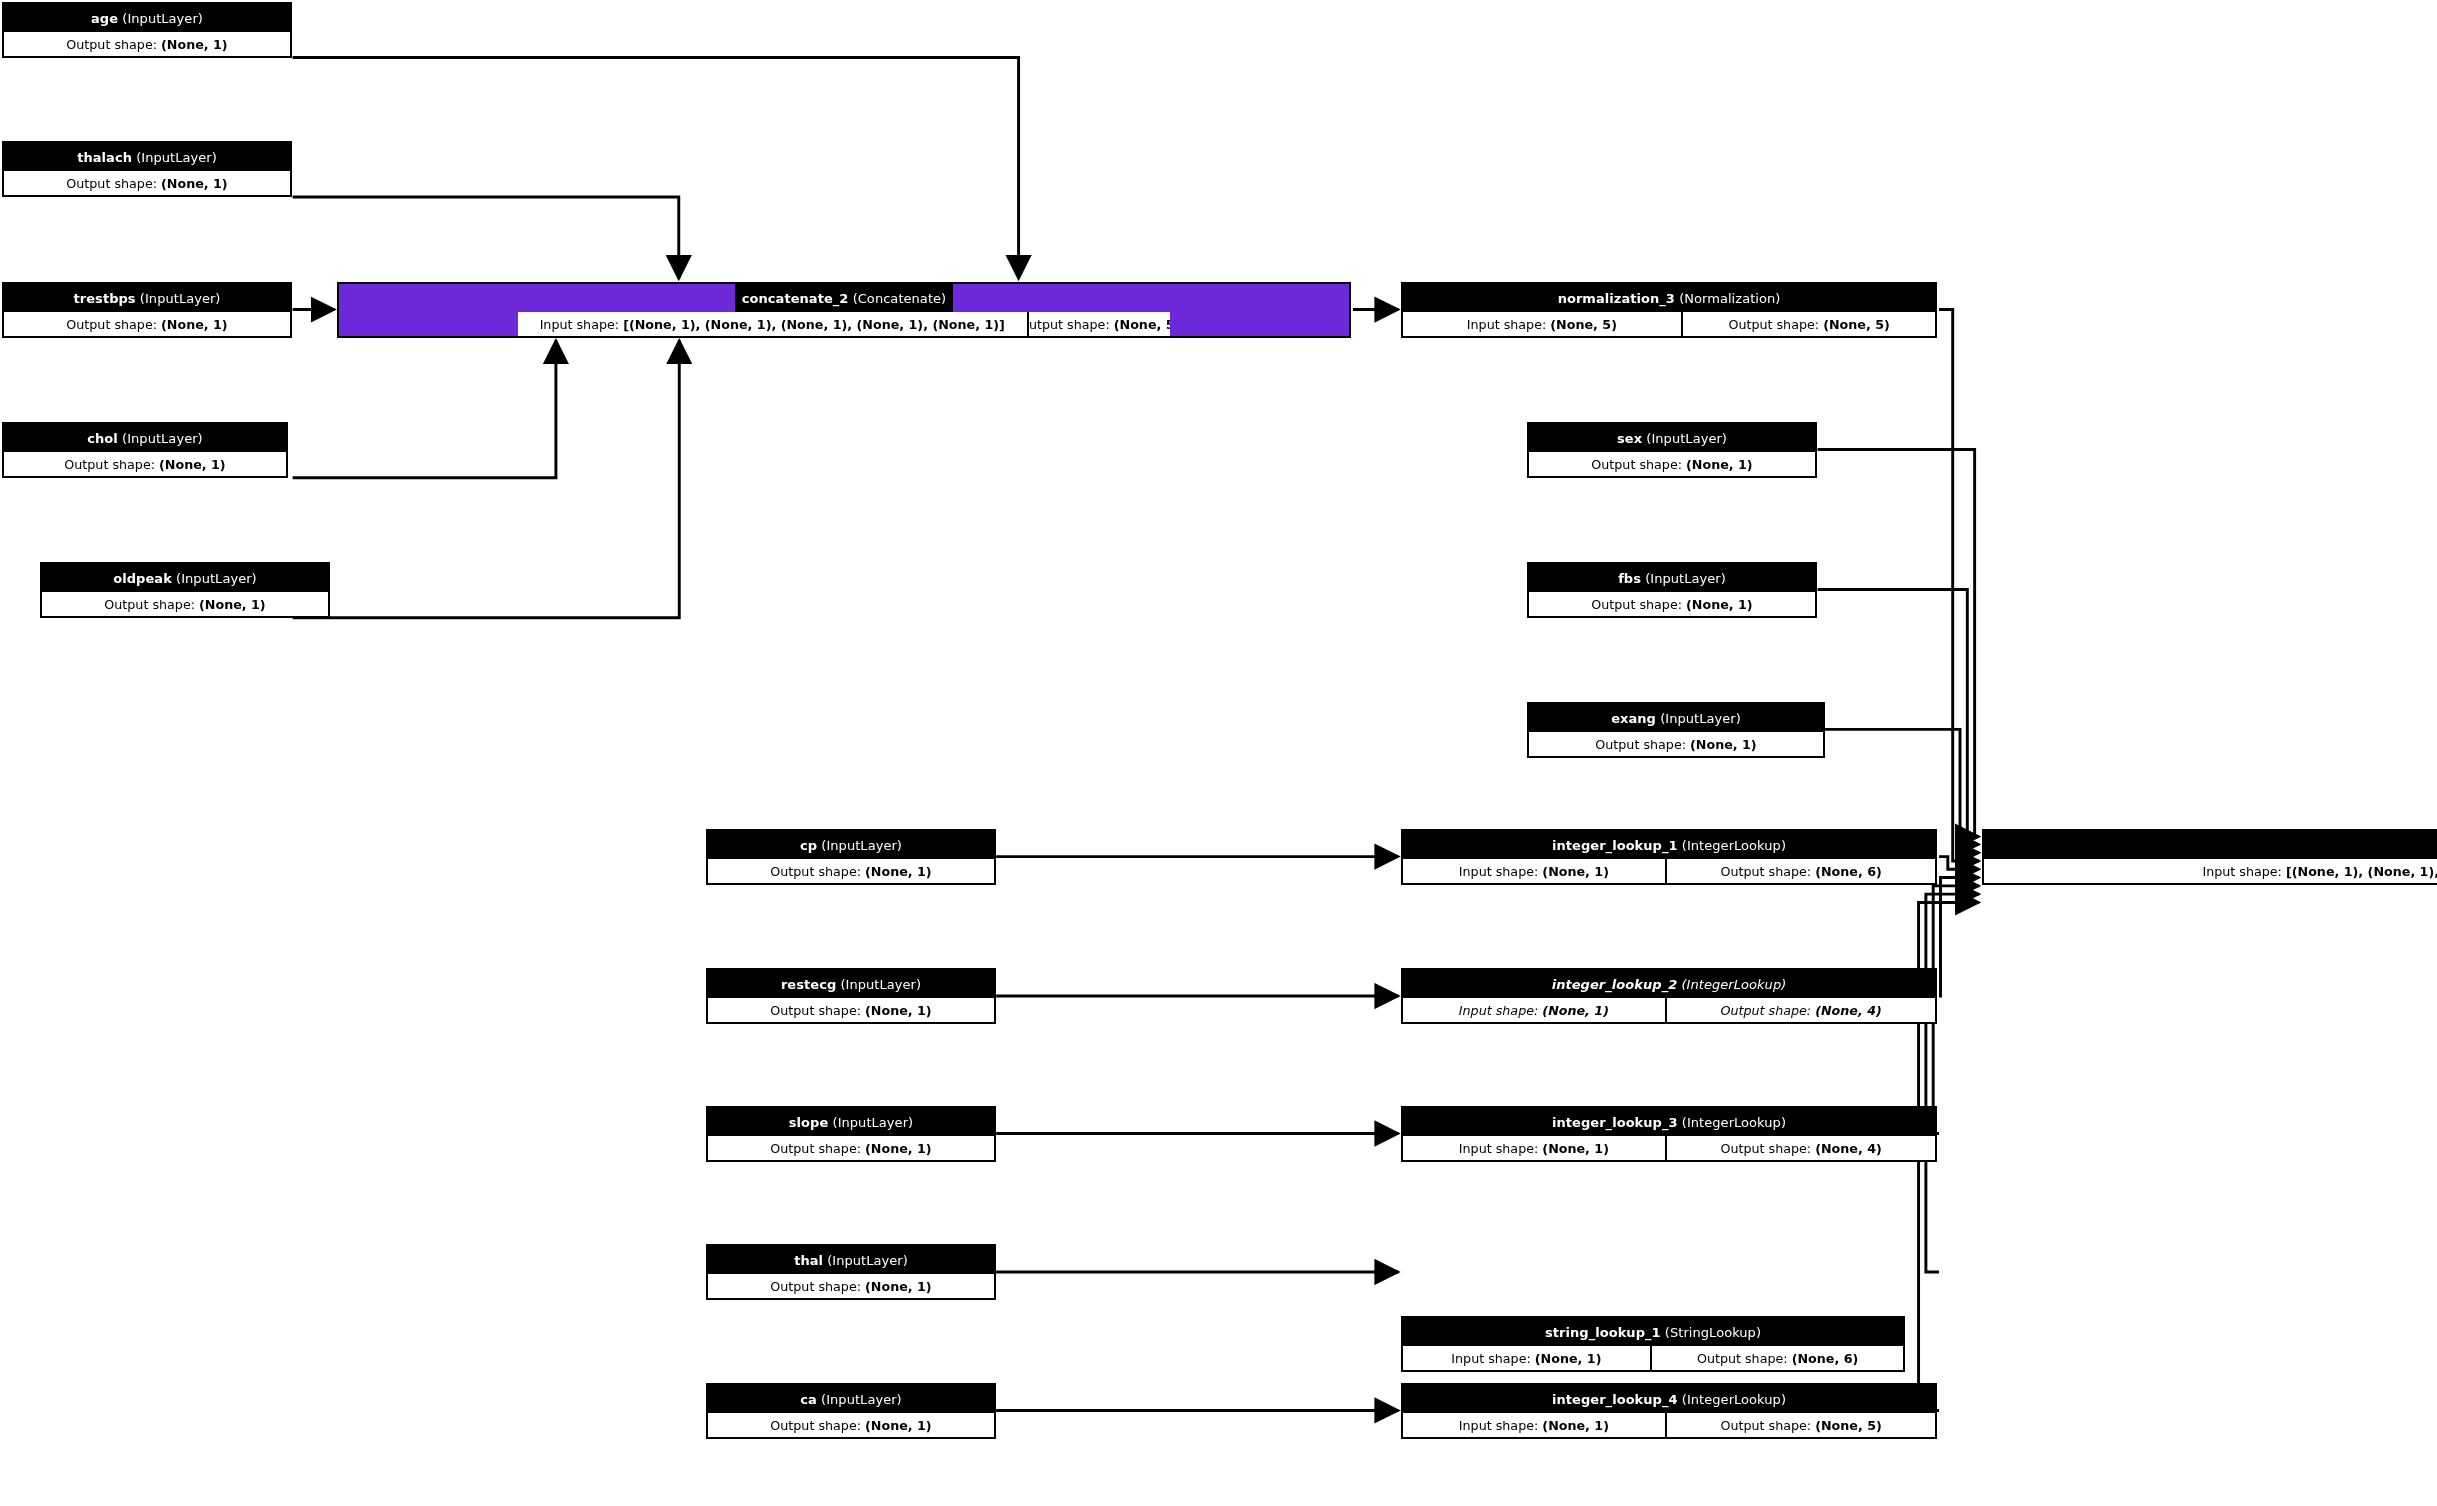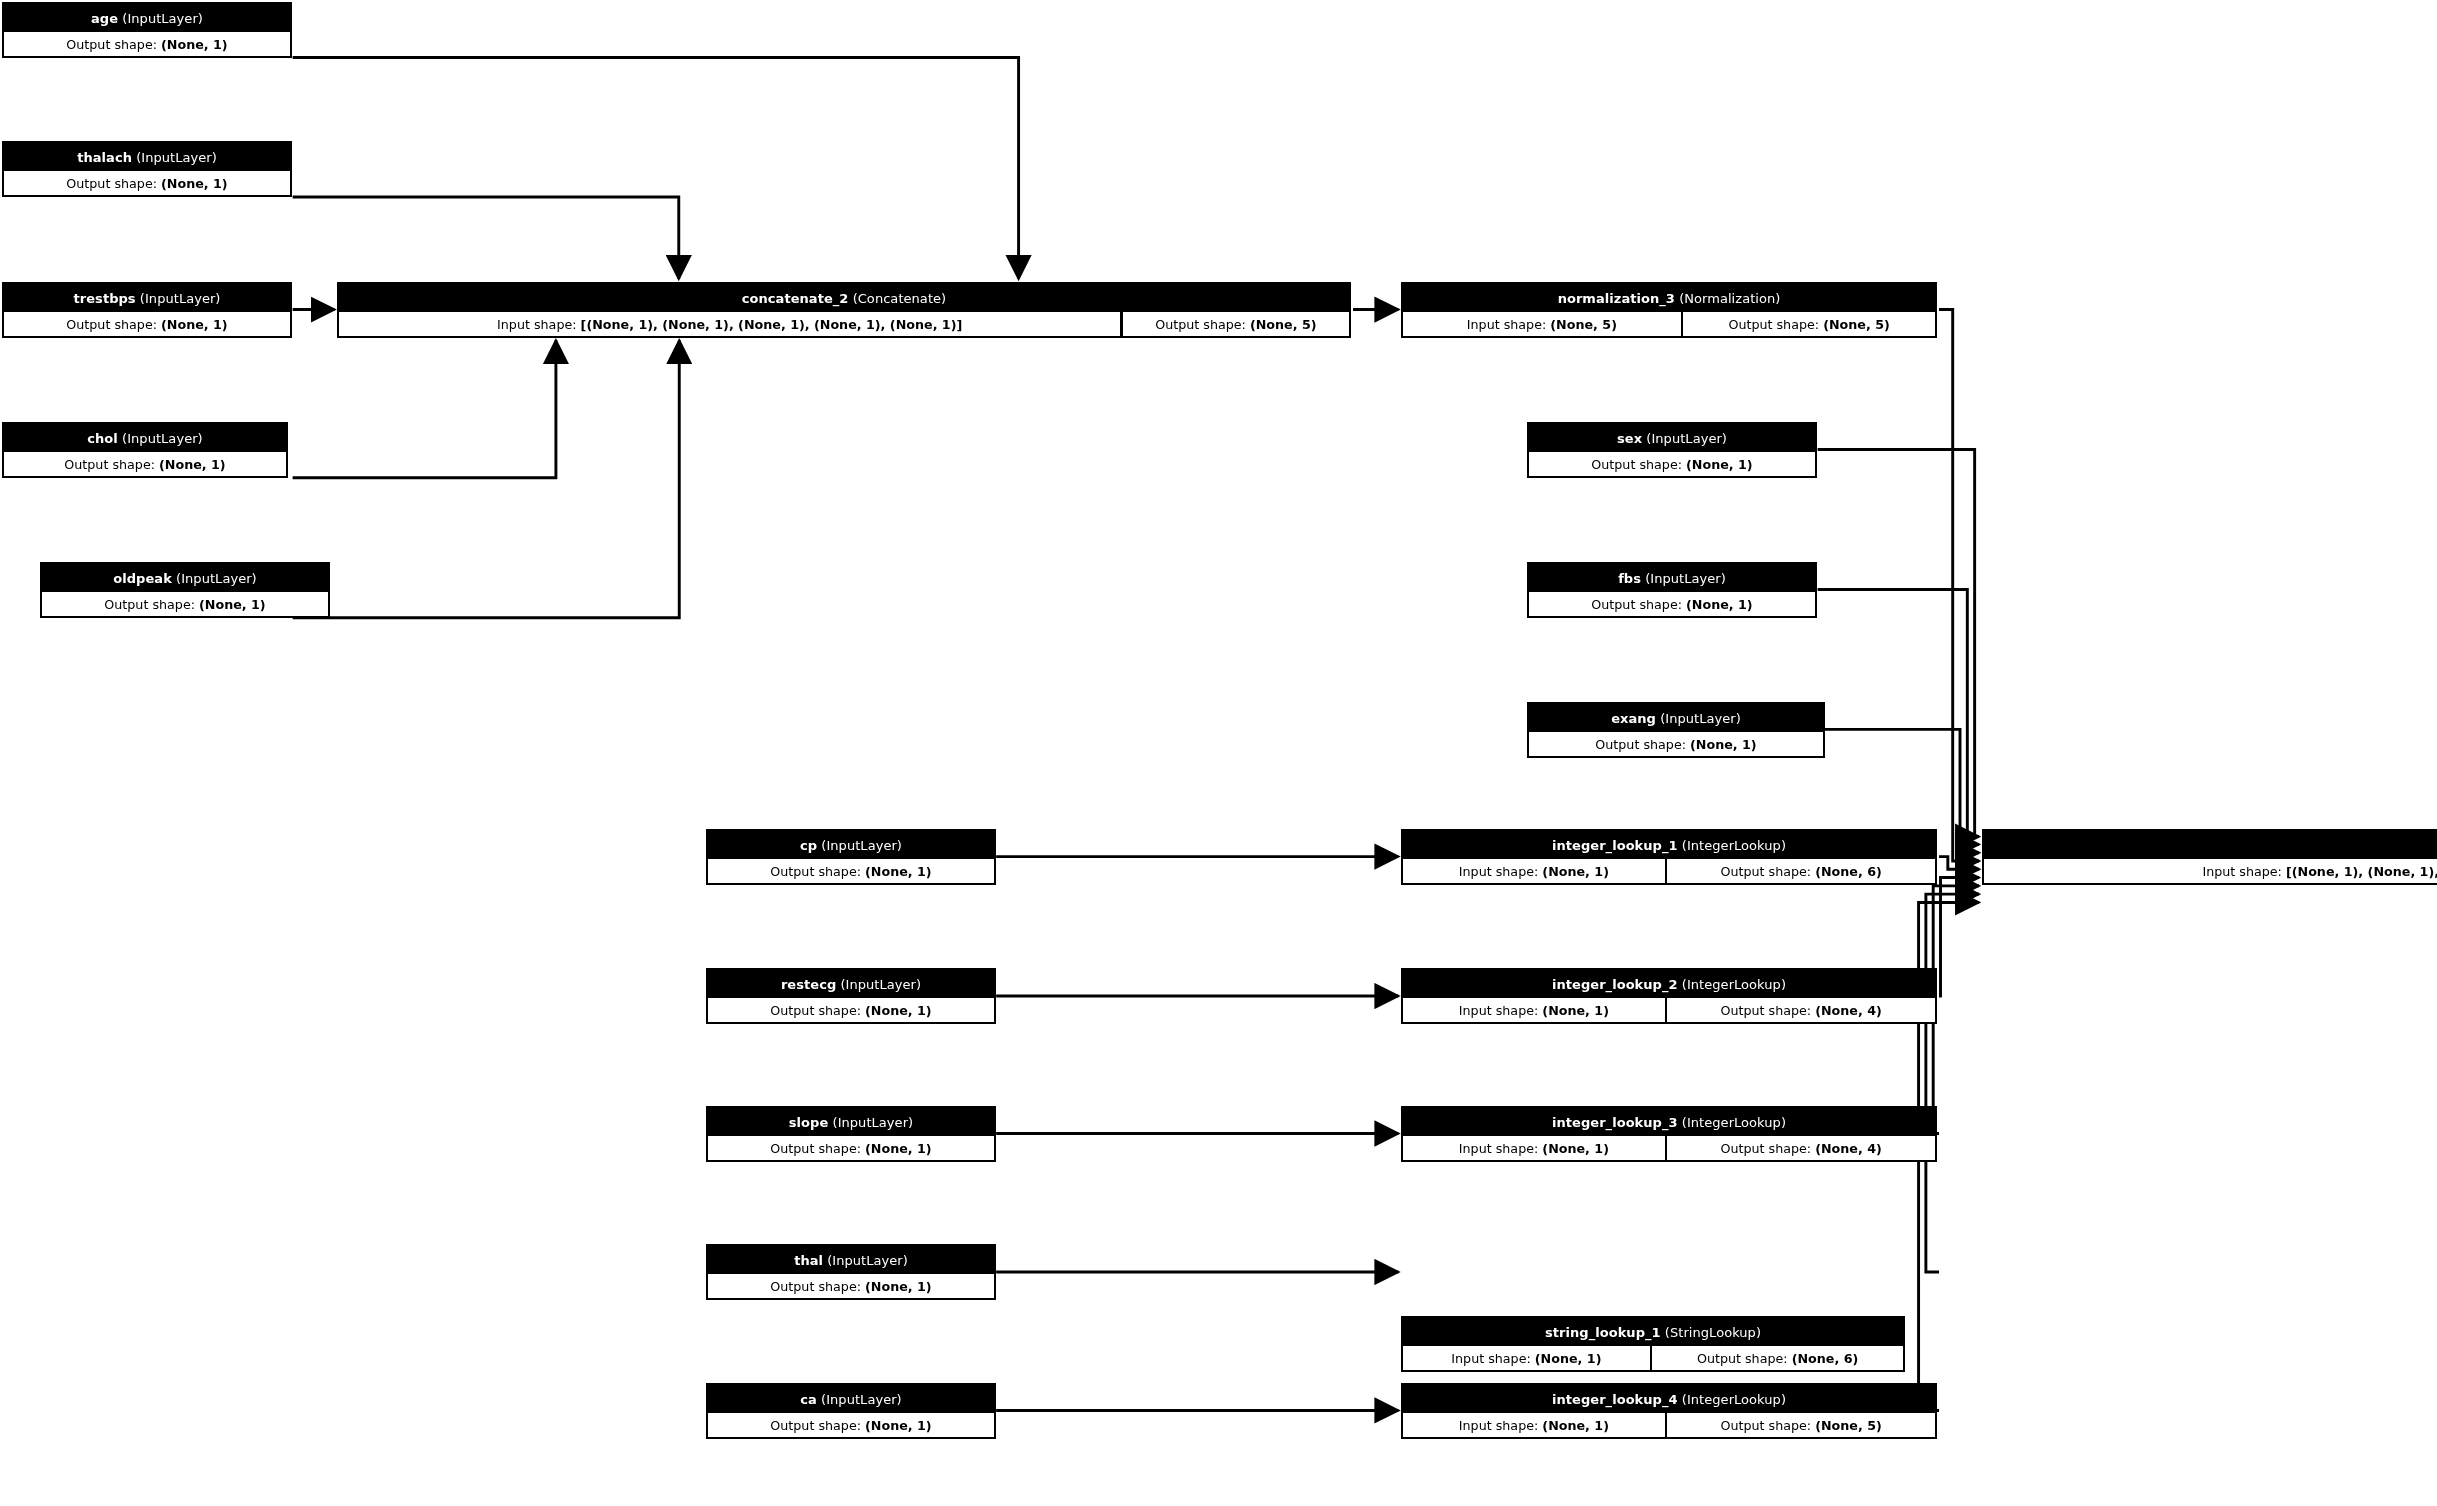--- a/index.html
+++ b/index.html
@@ -190,21 +190,21 @@
     <div class="node-title t-sm">
       <span class="nm">oldpeak</span>&nbsp;<span class="ty">(InputLayer)</span>
     </div>
     <div class="node-body">
       <div class="cell b-sm">
         <span class="lab">Output shape:</span>&nbsp;<span class="val">(None, 1)</span>
       </div>
     </div>
   </div>
 
-  <div class="node small" style="left:337px;top:282px;width:1014px;">
+  <div class="node small" style="left:337px;top:282px;width:1014px;align-items:center;">
     <div class="node-title t-sm">
       <span class="nm">concatenate_2</span>&nbsp;<span class="ty">(Concatenate)</span>
     </div>
     <div class="node-body">
       <div class="cell b-sm" style="flex:0 0 76.2%;">
         <span class="lab">Input shape:</span>&nbsp;<span class="val">[(None, 1), (None, 1), (None, 1), (None, 1), (None, 1)]</span>
       </div>
       <div class="cell b-sm">
         <span class="lab">Output shape:</span>&nbsp;<span class="val">(None, 5)</span>
       </div>
@@ -320,21 +320,21 @@
     <div class="node-body">
       <div class="cell b-sm" style="flex:0 0 47%;">
         <span class="lab">Input shape:</span>&nbsp;<span class="val">(None, 1)</span>
       </div>
       <div class="cell b-sm">
         <span class="lab">Output shape:</span>&nbsp;<span class="val">(None, 6)</span>
       </div>
     </div>
   </div>
 
-  <div class="node small" style="left:1401px;top:968px;width:536px;">
+  <div class="node small" style="left:1401px;top:968px;width:536px;font-style:italic;">
     <div class="node-title t-sm">
       <span class="nm">integer_lookup_2</span>&nbsp;<span class="ty">(IntegerLookup)</span>
     </div>
     <div class="node-body">
       <div class="cell b-sm" style="flex:0 0 47%;">
         <span class="lab">Input shape:</span>&nbsp;<span class="val">(None, 1)</span>
       </div>
       <div class="cell b-sm">
         <span class="lab">Output shape:</span>&nbsp;<span class="val">(None, 4)</span>
       </div>

